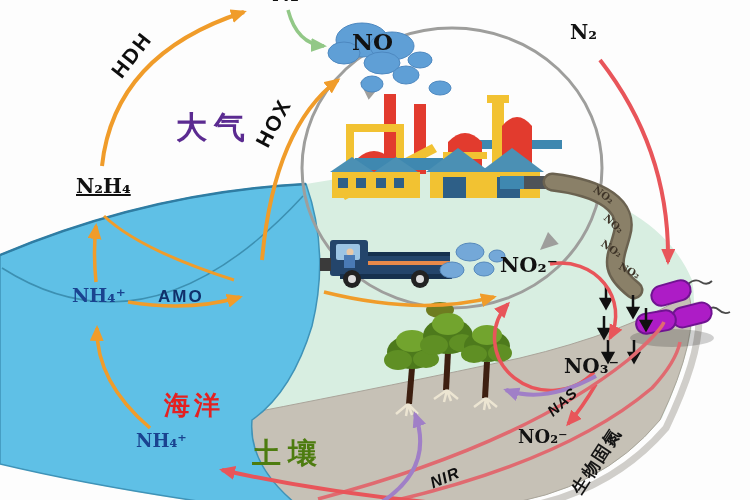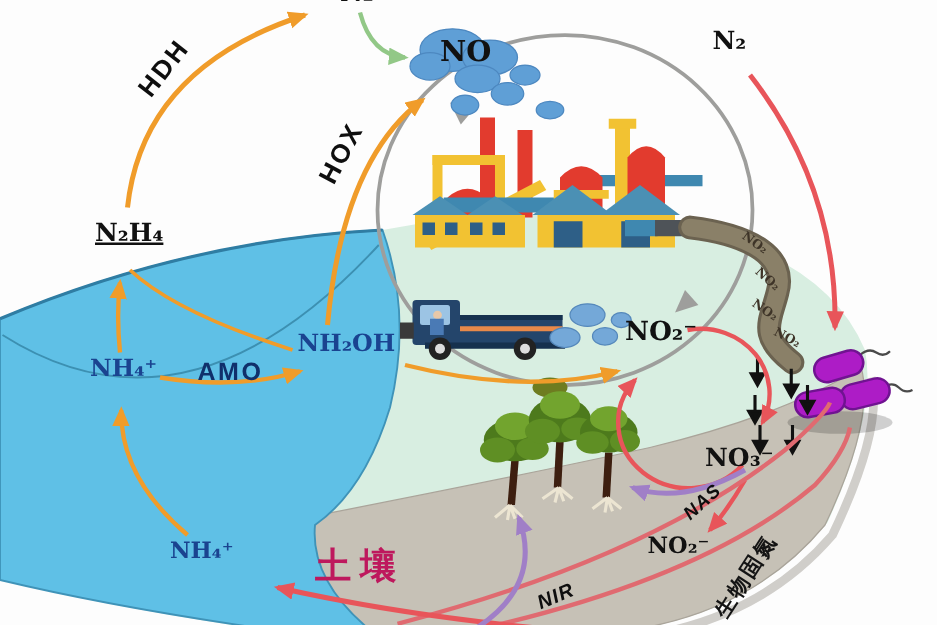--- a/index.html
+++ b/index.html
@@ -7,21 +7,21 @@
          font-family:"Liberation Sans",sans-serif;}
   #stage svg{position:absolute;left:0;top:0;}
   .lbl{position:absolute;white-space:nowrap;line-height:1.05;}
   .formula{font-family:"DejaVu Serif","Liberation Serif",serif;font-weight:700;color:#111;text-align:right;}
   .formula.blue{color:#1a4390;}
   .enzyme{font-weight:700;color:#0e0e0e;letter-spacing:2px;}
   .enzyme.italic{font-style:italic;letter-spacing:1px;}
   .region{font-weight:700;}
   .atm{color:#5b2b91;font-size:31px;letter-spacing:7px;}
   .sea{color:#e42121;font-size:26px;letter-spacing:4px;}
-  .soil{color:#be185d;font-size:29px;letter-spacing:7px;}
+  .soil{color:#4d7c0f;font-size:29px;letter-spacing:7px;}
   .biofix{font-weight:700;color:#141414;font-size:17px;letter-spacing:2px;}
   .streamlbl{font-family:"DejaVu Serif","Liberation Serif",serif;font-weight:700;
              font-size:10px;color:#3e3428;}
 </style>
 </head>
 <body>
 
 <div id="stage">
 <svg width="750" height="500" viewBox="0 0 750 500">
   <defs>
@@ -201,31 +201,32 @@
     <path d="M 366,507 Q 560,466 652,388 Q 676,362 680,342" stroke="#e06a70" stroke-width="3.5"></path>
     <path d="M 436,503 Q 320,492 222,470" stroke="#e8555a" stroke-width="4" marker-end="url(#mR)"></path>
     <path d="M 596,376 Q 545,404 506,390" stroke="#a07fc7" stroke-width="4" marker-end="url(#mP)"></path>
     <path d="M 372,508 Q 436,472 415,414" stroke="#a07fc7" stroke-width="4" marker-end="url(#mP)"></path>
   </g>
 </svg>
 
   <div class="lbl formula" style="left:272px;top:-16px;font-size:20px;">N₂</div>
   <div class="lbl enzyme" style="left:106px;top:44px;font-size:21px;transform:rotate(-52deg);">HDH</div>
   <div class="lbl enzyme" style="left:248px;top:112px;font-size:21px;transform:rotate(-62deg);">HOX</div>
+  <div class="lbl region atm" style="left:176px;top:112px;">大气</div>
   <div class="lbl formula" style="left:352px;top:30px;font-size:23px;">NO</div>
   <div class="lbl formula" style="left:570px;top:22px;font-size:20px;">N₂</div>
   <div class="lbl formula" style="left:76px;top:176px;font-size:20px;text-decoration:underline;">N₂H₄</div>
   <div class="lbl formula blue" style="left:72px;top:286px;font-size:19px;">NH₄⁺</div>
-  <div class="lbl enzyme" style="left:158px;top:288px;font-size:20px;color:#10306b;">AMO</div>
-  <div class="lbl formula blue" style="left:238px;top:266px;font-size:19px;">NH₂OH</div>
+  <div class="lbl enzyme" style="left:158px;top:288px;font-size:17px;color:#10306b;">AMO</div>
   <div class="lbl formula" style="left:500px;top:254px;font-size:21px;">NO₂⁻</div>
   <div class="lbl formula" style="left:564px;top:356px;font-size:20px;">NO₃⁻</div>
   <div class="lbl enzyme italic" style="left:545px;top:394px;font-size:15px;transform:rotate(-42deg);">NAS</div>
   <div class="lbl formula" style="left:518px;top:428px;font-size:18px;">NO₂⁻</div>
   <div class="lbl enzyme italic" style="left:430px;top:470px;font-size:16px;transform:rotate(-23deg);">NIR</div>
   <div class="lbl biofix" style="left:559px;top:452px;transform:rotate(-57deg);">生物固氮</div>
+  <div class="lbl region sea" style="left:164px;top:392px;">海洋</div>
   <div class="lbl region soil" style="left:252px;top:438px;">土壤</div>
   <div class="lbl formula blue" style="left:136px;top:432px;font-size:18px;">NH₄⁺</div>
   <div class="lbl streamlbl" style="left:592px;top:190px;transform:rotate(36deg);">NO₂</div>
   <div class="lbl streamlbl" style="left:602px;top:219px;transform:rotate(42deg);">NO₂</div>
   <div class="lbl streamlbl" style="left:600px;top:244px;transform:rotate(34deg);">NO₂</div>
   <div class="lbl streamlbl" style="left:618px;top:266px;transform:rotate(28deg);">NO₂</div>
 </div>
 
 </body></html>

